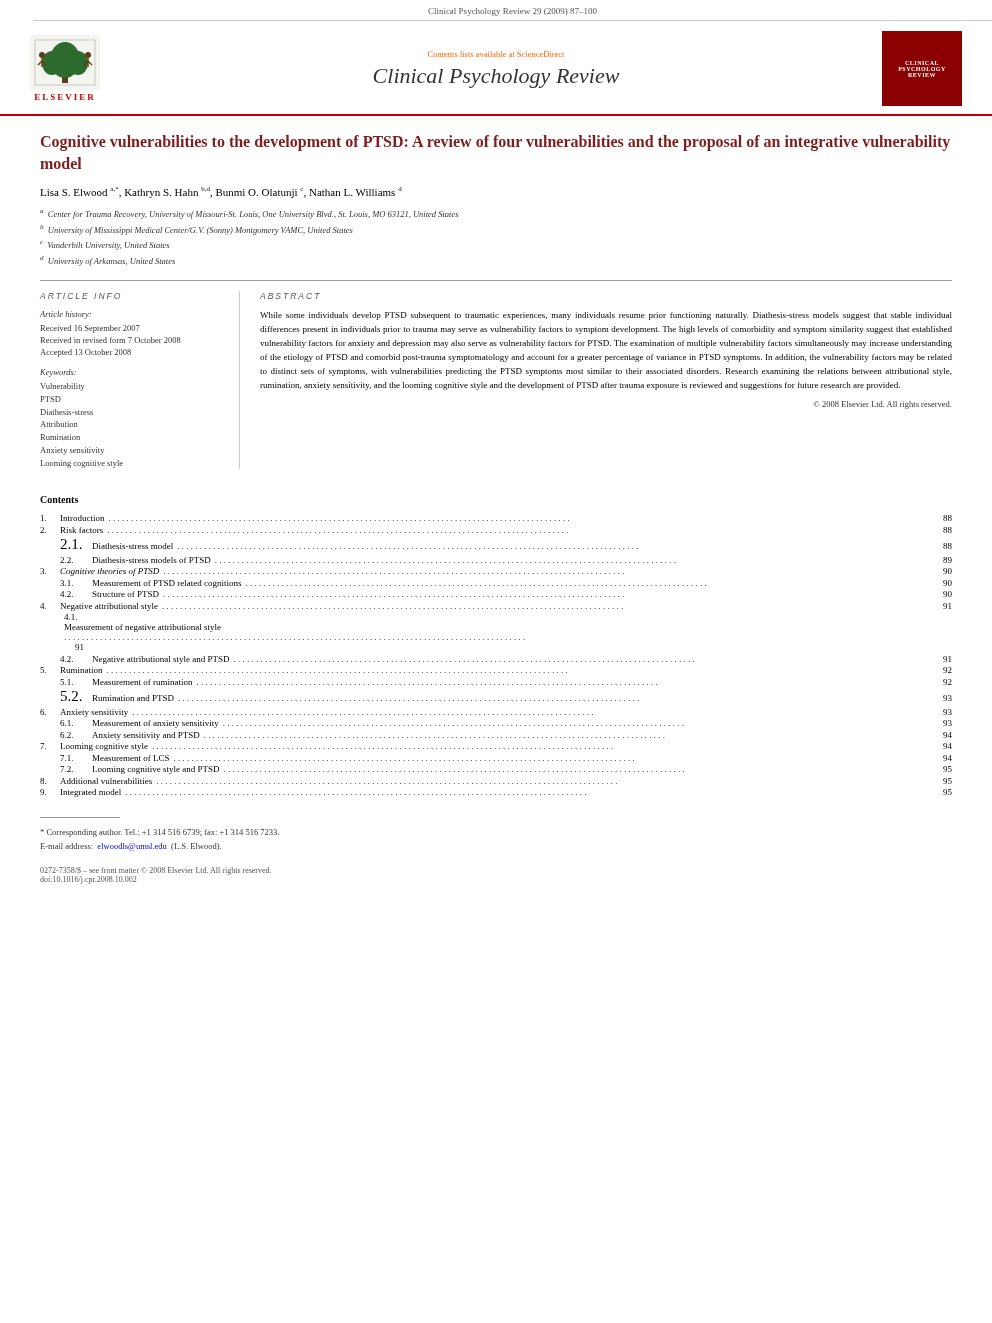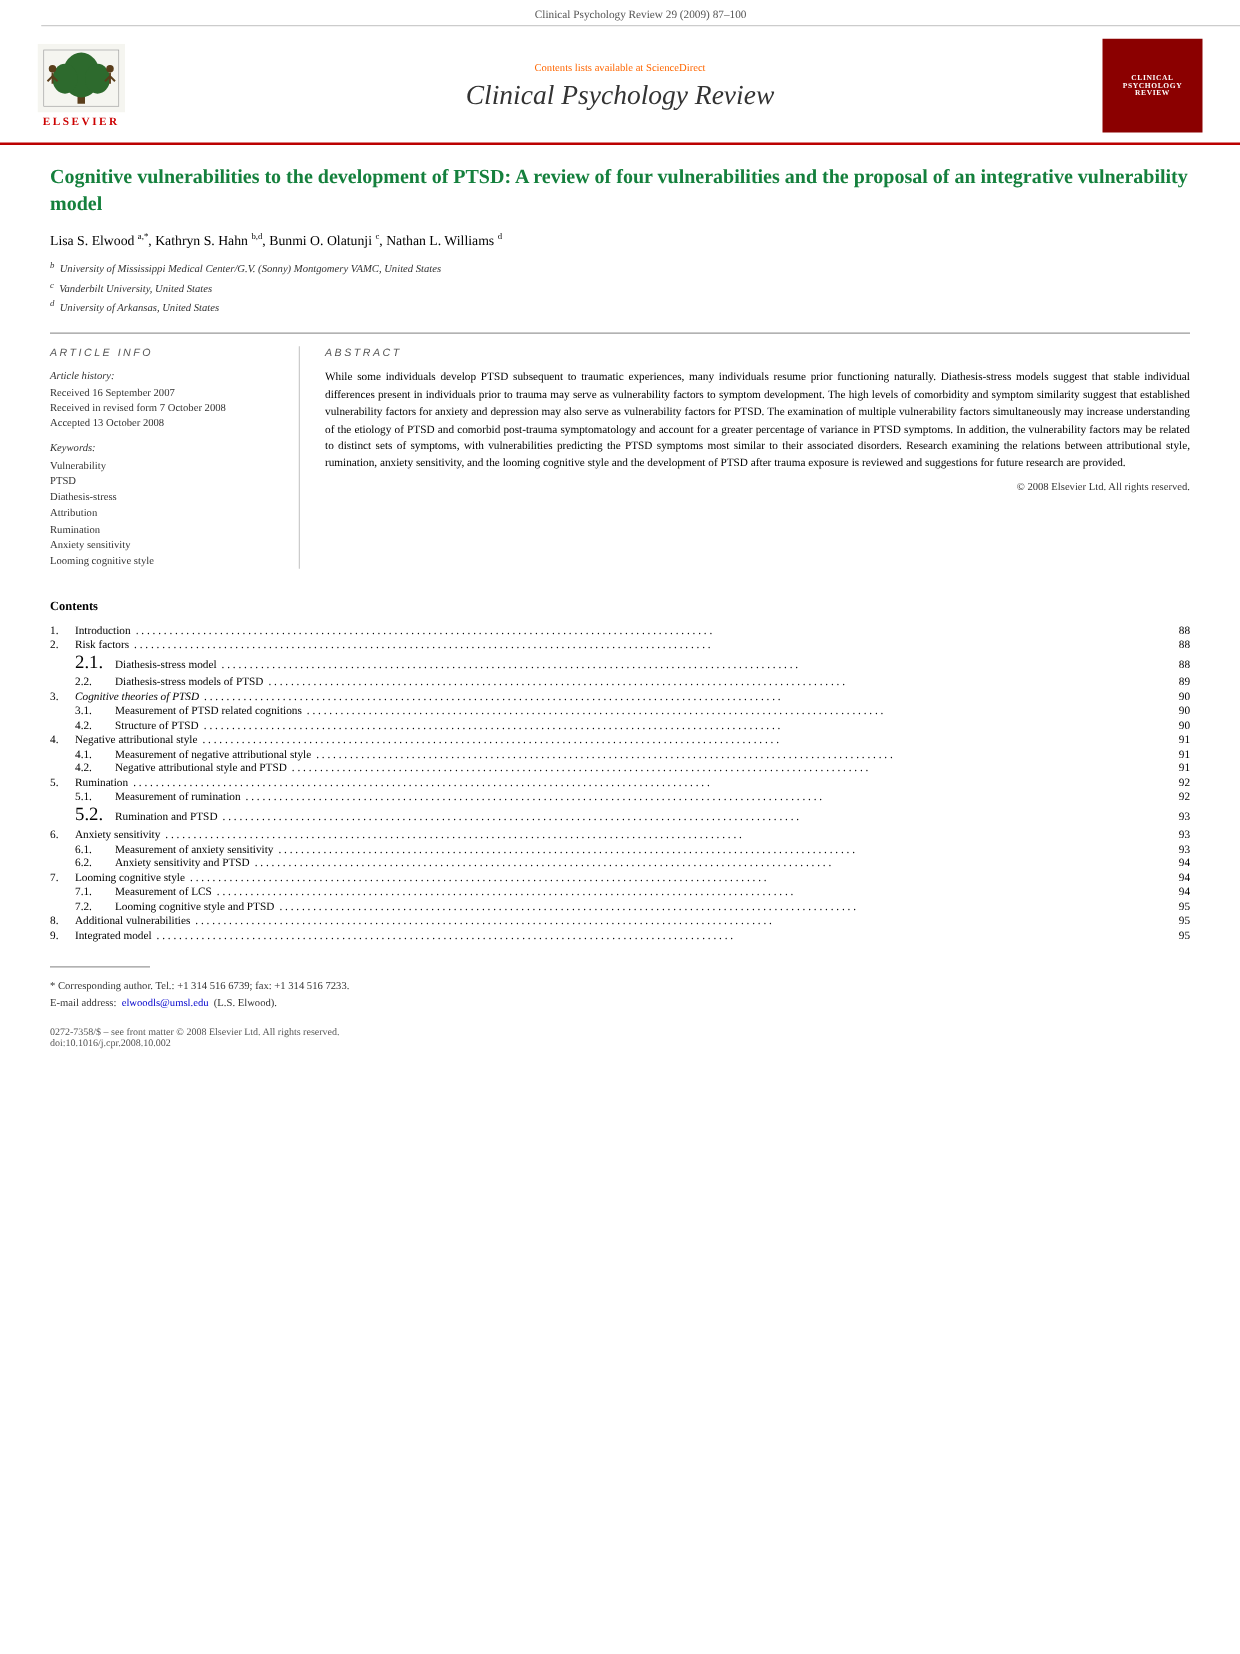--- a/index.html
+++ b/index.html
@@ -97,21 +97,21 @@
 
     
     .main-content {
       padding: 15px 40px 20px 40px;
     }
 
     
     .article-title {
       font-size: 16px;
       font-weight: bold;
-      color: #15803d;
+      color: #7f1d1d;
       margin-bottom: 10px;
       line-height: 1.4;
     }
 
     
     .authors {
       font-size: 11px;
       margin-bottom: 8px;
       color: #000;
     }
@@ -302,20 +302,21 @@
     <div class="article-title">Cognitive vulnerabilities to the development of PTSD: A review of four vulnerabilities and the proposal of an integrative vulnerability model</div>
 
     <div class="authors">
       <span>Lisa S. Elwood <sup>a,*</sup>, </span>
       <span>Kathryn S. Hahn <sup>b,d</sup>, </span>
       <span>Bunmi O. Olatunji <sup>c</sup>, </span>
       <span>Nathan L. Williams <sup>d</sup></span>
     </div>
 
     <div class="affiliations">
+      <div><sup>a</sup>&nbsp; Center for Trauma Recovery, University of Missouri-St. Louis, One University Blvd., St. Louis, MO 63121, United States</div>
       <div><sup>b</sup>&nbsp; University of Mississippi Medical Center/G.V. (Sonny) Montgomery VAMC, United States</div>
       <div><sup>c</sup>&nbsp; Vanderbilt University, United States</div>
       <div><sup>d</sup>&nbsp; University of Arkansas, United States</div>
     </div>
 
     <hr class="section-divider">
 
     <div class="two-col">
 
       <div class="col-left">
@@ -389,21 +390,21 @@
             <span style="font-size: 9px; white-space: nowrap;">Structure of PTSD</span>
             <span style="flex: 1 1 0%; font-size: 9px; overflow: hidden; margin: 0px 4px; letter-spacing: 0px; color: rgb(0, 0, 0);"> . . . . . . . . . . . . . . . . . . . . . . . . . . . . . . . . . . . . . . . . . . . . . . . . . . . . . . . . . . . . . . . . . . . . . . . . . . . . . . . . . . . . . . . . . . . . . . . . . . . . . . .</span>
             <span style="font-size: 9px; min-width: 20px; text-align: right; flex-shrink: 0;">90</span>
           </div>
           <div class="toc-entry" style="display: flex; align-items: baseline; margin-bottom: 1.5px; padding-left: 0px;">
             <span style="font-size: 9px; min-width: 20px; flex-shrink: 0;">4.</span>
             <span style="font-size: 9px; white-space: nowrap;">Negative attributional style</span>
             <span style="flex: 1 1 0%; font-size: 9px; overflow: hidden; margin: 0px 4px; letter-spacing: 0px; color: rgb(0, 0, 0);"> . . . . . . . . . . . . . . . . . . . . . . . . . . . . . . . . . . . . . . . . . . . . . . . . . . . . . . . . . . . . . . . . . . . . . . . . . . . . . . . . . . . . . . . . . . . . . . . . . . . . . . .</span>
             <span style="font-size: 9px; min-width: 20px; text-align: right; flex-shrink: 0;">91</span>
           </div>
-          <div class="toc-entry sub" style="display: flex; align-items: baseline; margin-bottom: 1.5px; padding-left: 20px;">
+          <div class="toc-entry sub" style="display: flex; align-items: baseline; margin-bottom: 1.5px; padding-left: 20px; flex-direction: column;">
             <span style="font-size: 9px; min-width: 32px; flex-shrink: 0;">4.1.</span>
             <span style="font-size: 9px; white-space: nowrap;">Measurement of negative attributional style</span>
             <span style="flex: 1 1 0%; font-size: 9px; overflow: hidden; margin: 0px 4px; letter-spacing: 0px; color: rgb(0, 0, 0);"> . . . . . . . . . . . . . . . . . . . . . . . . . . . . . . . . . . . . . . . . . . . . . . . . . . . . . . . . . . . . . . . . . . . . . . . . . . . . . . . . . . . . . . . . . . . . . . . . . . . . . . .</span>
             <span style="font-size: 9px; min-width: 20px; text-align: right; flex-shrink: 0;">91</span>
           </div>
           <div class="toc-entry sub" style="display: flex; align-items: baseline; margin-bottom: 1.5px; padding-left: 20px;">
             <span style="font-size: 9px; min-width: 32px; flex-shrink: 0;">4.2.</span>
             <span style="font-size: 9px; white-space: nowrap;">Negative attributional style and PTSD</span>
             <span style="flex: 1 1 0%; font-size: 9px; overflow: hidden; margin: 0px 4px; letter-spacing: 0px; color: rgb(0, 0, 0);"> . . . . . . . . . . . . . . . . . . . . . . . . . . . . . . . . . . . . . . . . . . . . . . . . . . . . . . . . . . . . . . . . . . . . . . . . . . . . . . . . . . . . . . . . . . . . . . . . . . . . . . .</span>
             <span style="font-size: 9px; min-width: 20px; text-align: right; flex-shrink: 0;">91</span>

